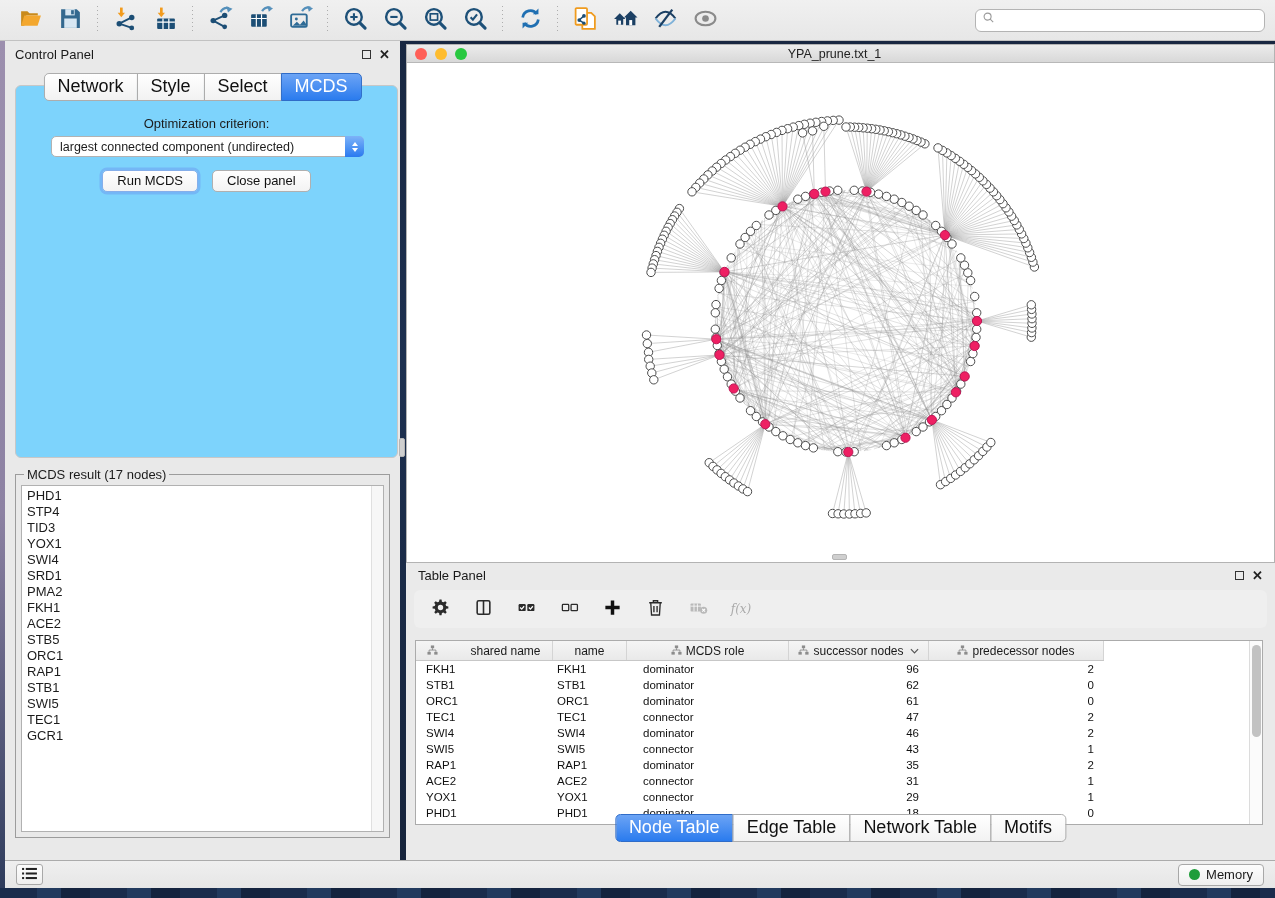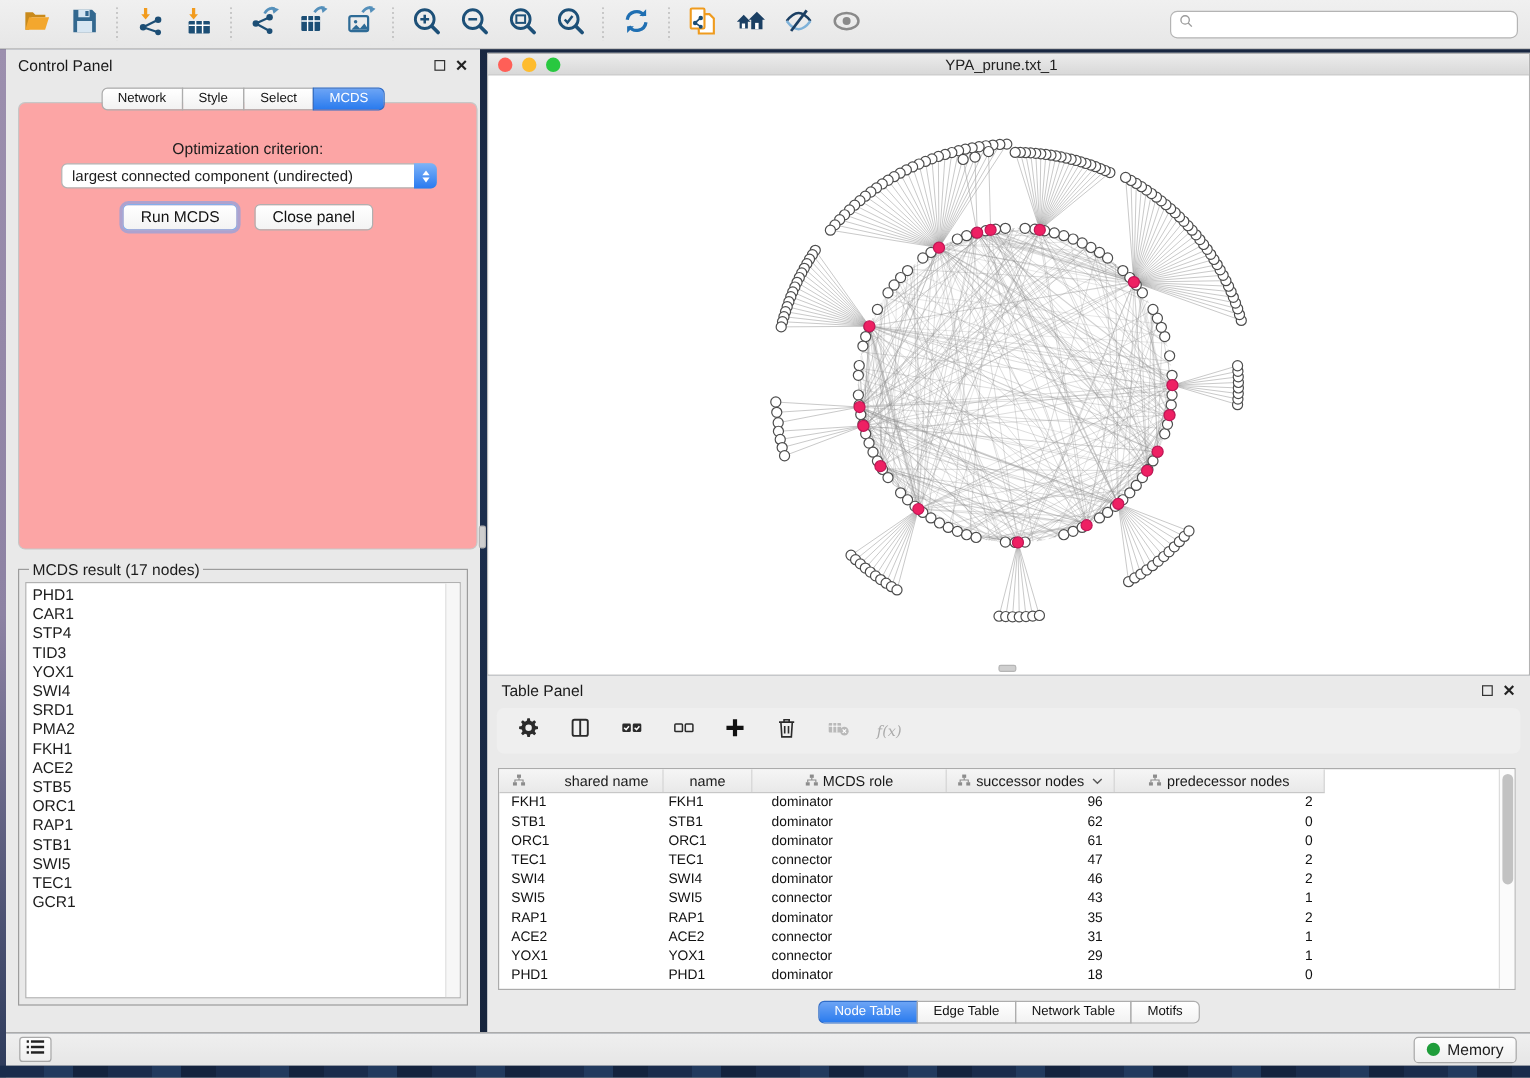--- a/index.html
+++ b/index.html
@@ -40,28 +40,28 @@
   .panel-head { position:absolute; left:0; top:0; width:100%; height:26px;
     display:flex; align-items:center; padding:0 10px; }
   .panel-title { font-size:13px; color:#1a1a1a;text-align:right; }
   .win-ctrls { margin-left:auto; display:flex; gap:8px; align-items:center; }
   .wc { font-size:11px; color:#222; line-height:1; cursor:default; }
   .wc.float { width:9px; height:9px; border:1.4px solid #333; display:inline-block; }
   .wc.close { font-weight:bold; font-size:13px; }
 
   .seg-tabs { position:absolute; top:32px; left:50%; transform:translateX(-50%);
     display:inline-flex; z-index:3; }
-  .seg { padding:2px 13px 3px; font-size:11px; background:linear-gradient(#ffffff,#f2f2f2);
+  .seg { padding:2px 13px 3px; font-size:18px; background:linear-gradient(#ffffff,#f2f2f2);
     border:1px solid #adadad; margin-left:-1px; color:#111; white-space:nowrap; }
   .seg:first-child { border-radius:5px 0 0 5px; margin-left:0; }
   .seg:last-child { border-radius:0 5px 5px 0; }
   .seg.active { background:linear-gradient(#6ca4f5,#2a7bee); color:#fff; border-color:#2f6cc8; }
 
   .mcds-card { position:absolute; left:10px; top:44px; width:383px; height:373px;
-    background:#fca5a5; border:1px solid #c7c7c7; border-radius:6px; }
+    background:#7dd3fc; border:1px solid #c7c7c7; border-radius:6px; }
   .opt-label { position:absolute; top:30px; width:100%; text-align:center; font-size:13px; }
   .opt-select { position:absolute; top:50px; left:35px; width:313px; height:21px;
     background:#fff; border:1px solid #b2b2b2; border-radius:5px;
     display:flex; align-items:center; font-size:12.5px; }
   .opt-select .val { flex:1; padding:0 8px; white-space:nowrap; overflow:hidden; }
   .opt-select .cap { width:19px; height:21px; margin:-1px; border-radius:0 5px 5px 0;
     background:linear-gradient(#7db3f8,#2a7af0); display:flex; flex-direction:column;
     align-items:center; justify-content:center; gap:2px; }
   .cap .up { width:0; height:0; border-left:3.5px solid transparent; border-right:3.5px solid transparent; border-bottom:4px solid #fff; }
   .cap .dn { width:0; height:0; border-left:3.5px solid transparent; border-right:3.5px solid transparent; border-top:4px solid #fff; }
@@ -327,21 +327,20 @@
       <div class="btn-row">
         <button class="pbtn focus">Run MCDS</button>
         <button class="pbtn">Close panel</button>
       </div>
     </div>
     <fieldset class="mcds">
       <legend>MCDS result (17 nodes)</legend>
       <div class="mcds-listwrap">
         <div class="mcds-list" id="mcds-list">
             <div>PHD1</div>
-            <div>CAR1</div>
             <div>STP4</div>
             <div>TID3</div>
             <div>YOX1</div>
             <div>SWI4</div>
             <div>SRD1</div>
             <div>PMA2</div>
             <div>FKH1</div>
             <div>ACE2</div>
             <div>STB5</div>
             <div>ORC1</div>
@@ -1310,21 +1309,21 @@
               <div class="gc c2">dominator</div>
               <div class="gc c3">18</div>
               <div class="gc c4">0</div>
             </div>
           </div>
       </div>
       <div class="grid-vscroll">
         <div class="grid-thumb"></div>
       </div>
     </div>
-    <div class="tp-tabs seg-tabs-bottom" id="tp-tabs" style="position:absolute;bottom:7px;left:50%;transform:translateX(-50%);display:inline-flex;">
+    <div class="tp-tabs seg-tabs-bottom" id="tp-tabs" style="position:absolute;bottom:18px;left:50%;transform:translateX(-50%);display:inline-flex;">
         <div class="seg active">Node Table</div>
         <div class="seg">Edge Table</div>
         <div class="seg">Network Table</div>
         <div class="seg">Motifs</div>
       </div>
   </div>
 
   <div class="statusbar">
     <div class="sbtn">
       <span><svg viewBox="0 0 16 14" fill="#222">

